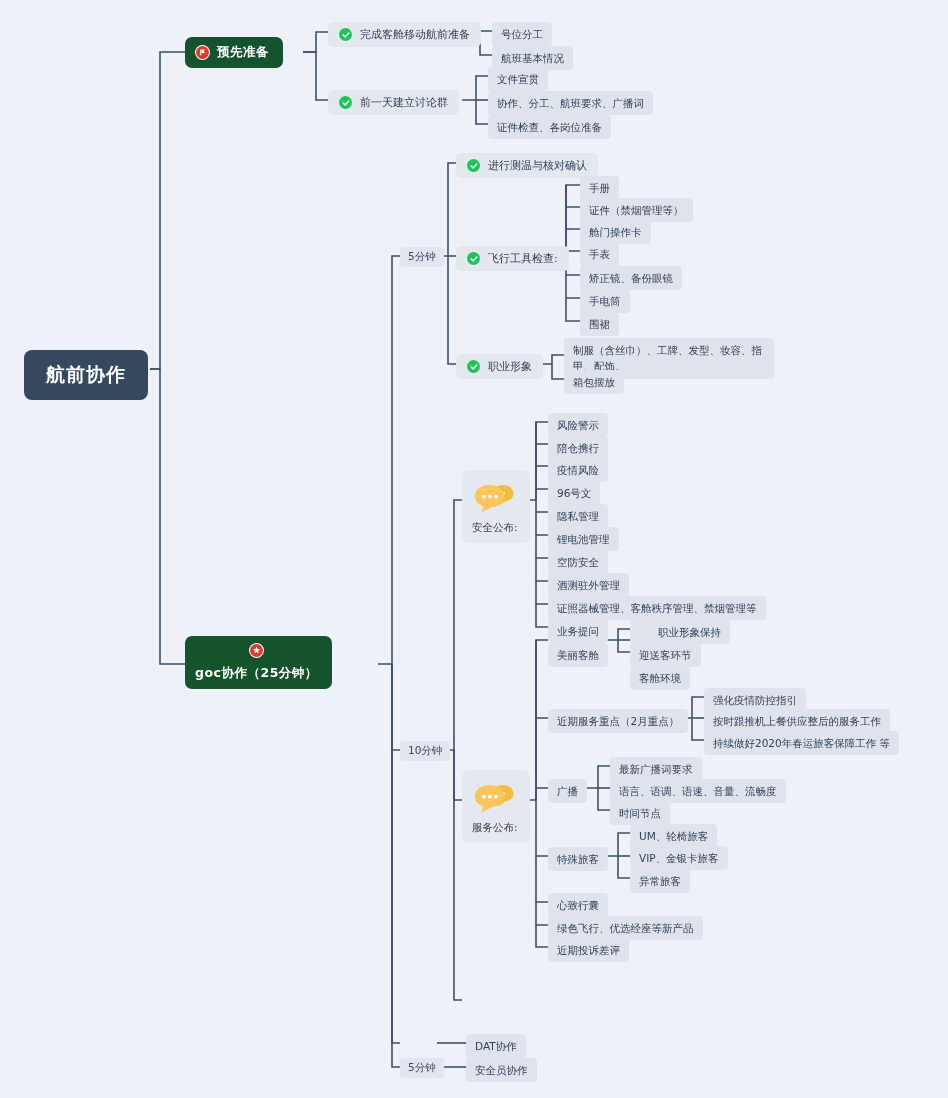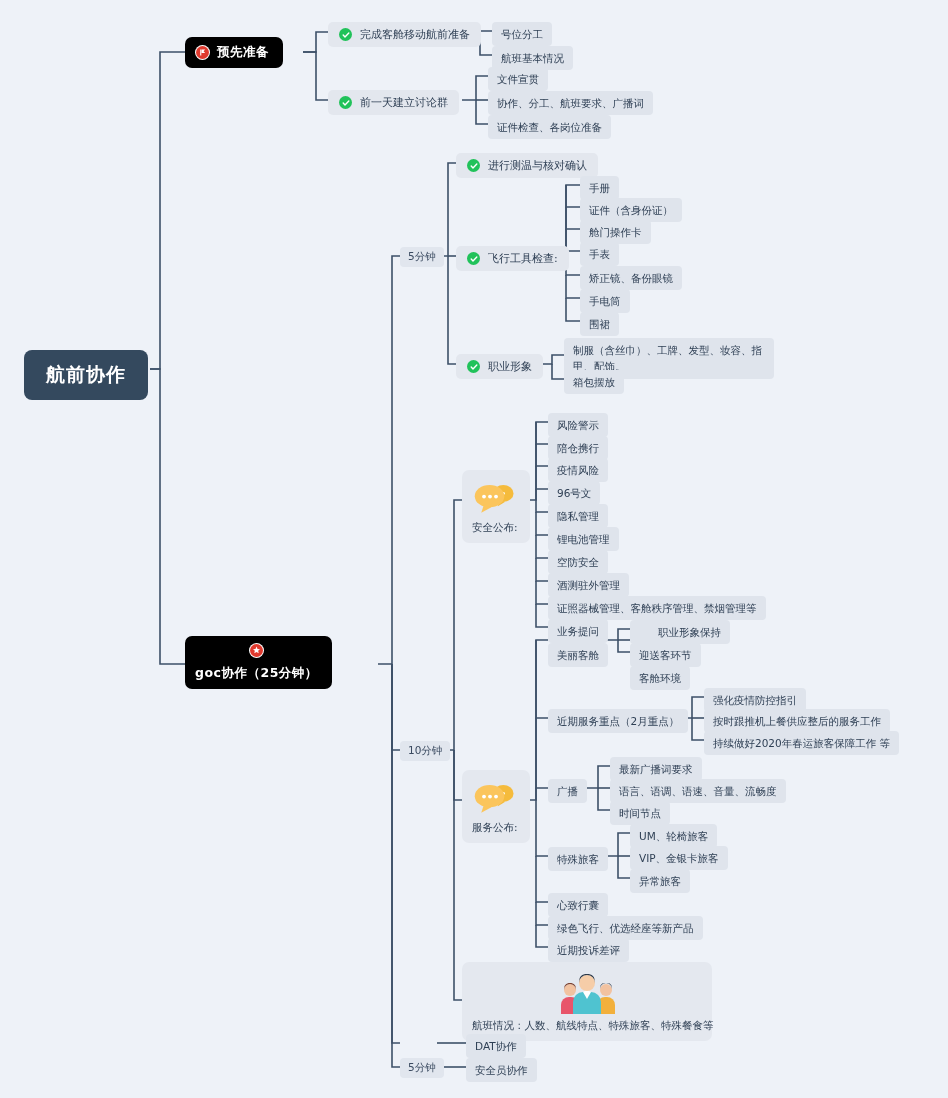--- a/index.html
+++ b/index.html
@@ -19,21 +19,21 @@
   .root {
     background: #34495e; color: #ffffff;
     border-radius: 8px;
     font-size: 19px; font-weight: bold;
     padding: 12px 22px;
     letter-spacing: 1px;
   }
 
   
   .lvl1 {
-    background: #000000; color: #ffffff;
+    background: #14532d; color: #ffffff;
     border-radius: 7px;
     font-size: 12.5px; font-weight: bold;
     padding: 7px 14px 7px 10px;
     display: flex; align-items: center; gap: 7px;
     letter-spacing: .5px;
   }
   .badge {
     width: 15px; height: 15px; border-radius: 50%;
     background: #ffffff; display: inline-flex;
     align-items: center; justify-content: center;
@@ -233,21 +233,21 @@
 
   <div class="node chip" style="left:456px; top:246px;">
     <span class="check">
         <svg width="8" height="8" viewBox="0 0 8 8">
           <path d="M1.2 4.1L3 6 6.8 2.1" stroke="#fff" stroke-width="1.4" fill="none" stroke-linecap="round" stroke-linejoin="round"></path>
         </svg>
       </span>
     <span>飞行工具检查:</span>
   </div>
   <div class="node leaf" style="left:580px; top:176px;">手册</div>
-  <div class="node leaf" style="left:580px; top:198px;">证件（含身份证）</div>
+  <div class="node leaf" style="left:580px; top:198px;">证件（禁烟管理等）</div>
   <div class="node leaf" style="left:580px; top:220px;">舱门操作卡</div>
   <div class="node leaf" style="left:580px; top:242px;">手表</div>
   <div class="node leaf" style="left:580px; top:266px;">矫正镜、备份眼镜</div>
   <div class="node leaf" style="left:580px; top:289px;">手电筒</div>
   <div class="node leaf" style="left:580px; top:312px;">围裙</div>
 
   <div class="node chip" style="left:456px; top:354px;">
     <span class="check">
         <svg width="8" height="8" viewBox="0 0 8 8">
           <path d="M1.2 4.1L3 6 6.8 2.1" stroke="#fff" stroke-width="1.4" fill="none" stroke-linecap="round" stroke-linejoin="round"></path>
@@ -317,37 +317,17 @@
 
   <div class="node leaf" style="left:548px; top:847px;">特殊旅客</div>
   <div class="node leaf" style="left:630px; top:824px;">UM、轮椅旅客</div>
   <div class="node leaf" style="left:630px; top:846px;">VIP、金银卡旅客</div>
   <div class="node leaf" style="left:630px; top:869px;">异常旅客</div>
 
   <div class="node leaf" style="left:548px; top:893px;">心致行囊</div>
   <div class="node leaf" style="left:548px; top:916px;">绿色飞行、优选经座等新产品</div>
   <div class="node leaf" style="left:548px; top:938px;">近期投诉差评</div>
 
-  <div class="node card crew" style="left:462px; top:962px;">
-    <div class="art">
-      <svg width="72" height="42" viewBox="0 0 72 42">
-
-        <path d="M10 42v-9a8 8 0 0 1 8-8h2a8 8 0 0 1 8 8v9z" fill="#e8556a"></path>
-        <circle cx="19" cy="18" r="6" fill="#f2c2a0"></circle>
-        <path d="M13 18a6 6 0 0 1 12 0c0-5-2-7-6-7s-6 2-6 7z" fill="#7a4030"></path>
-
-        <path d="M46 42v-9a8 8 0 0 1 8-8h2a8 8 0 0 1 8 8v9z" fill="#f2b03c"></path>
-        <circle cx="55" cy="18" r="6" fill="#f2c2a0"></circle>
-        <path d="M49 17a6 6 0 0 1 12 0c0-5-2-6-6-6s-6 1-6 6z" fill="#2e3a4a"></path>
-
-        <path d="M22 42v-12a10 10 0 0 1 10-10h8a10 10 0 0 1 10 10v12z" fill="#4fc3d0"></path>
-        <path d="M32 20l4 7 4-7-4-2z" fill="#ffffff"></path>
-        <circle cx="36" cy="11" r="8" fill="#f6cda8"></circle>
-        <path d="M28 11a8 8 0 0 1 16 0c0-7-3-9-8-9s-8 2-8 9z" fill="#2e3a4a"></path>
-      </svg>
-    </div>
-    <div class="cap">航班情况：人数、航线特点、特殊旅客、特殊餐食等</div>
-  </div>
 
   <div class="node leaf" style="left:466px; top:1034px;">DAT协作</div>
   <div class="node leaf" style="left:466px; top:1058px;">安全员协作</div>
 
 </div>
 
 </body></html>

